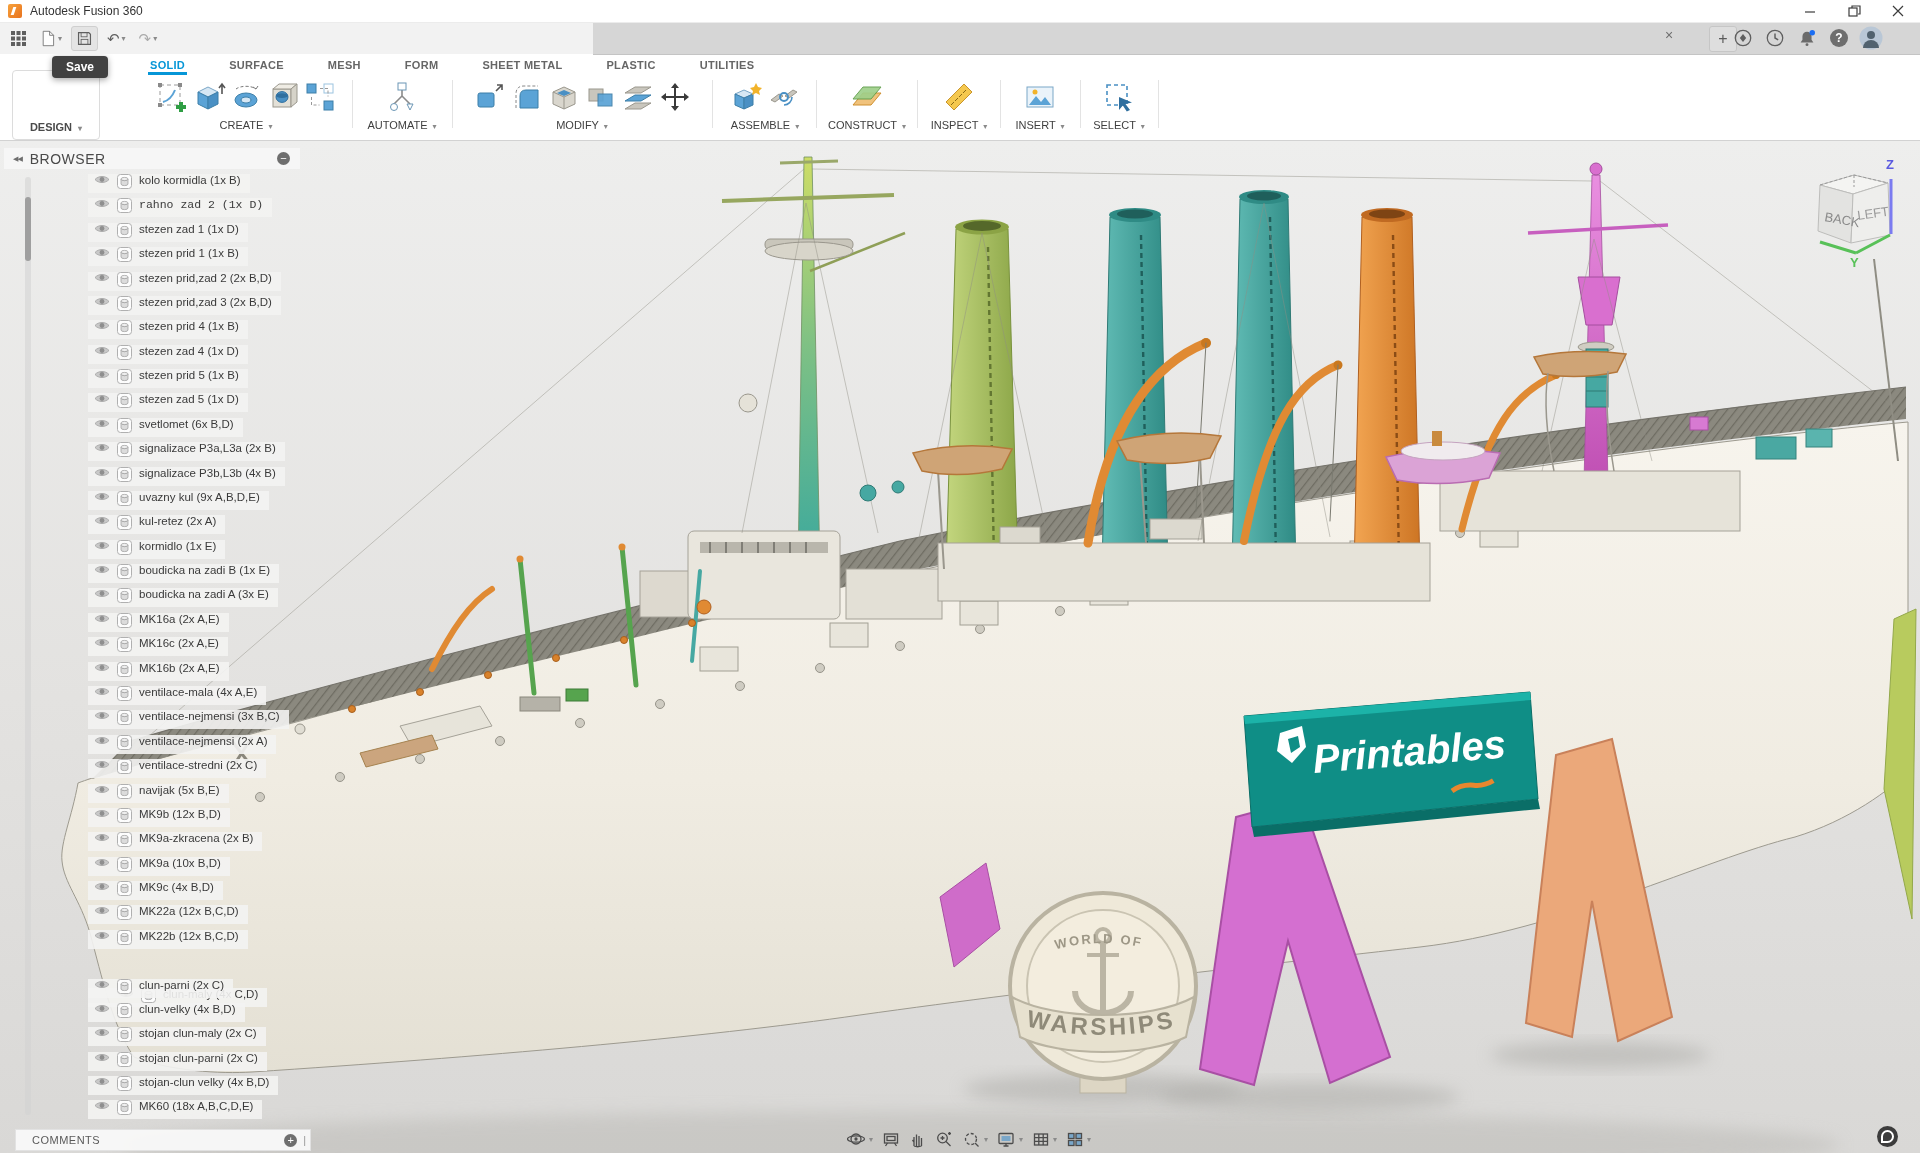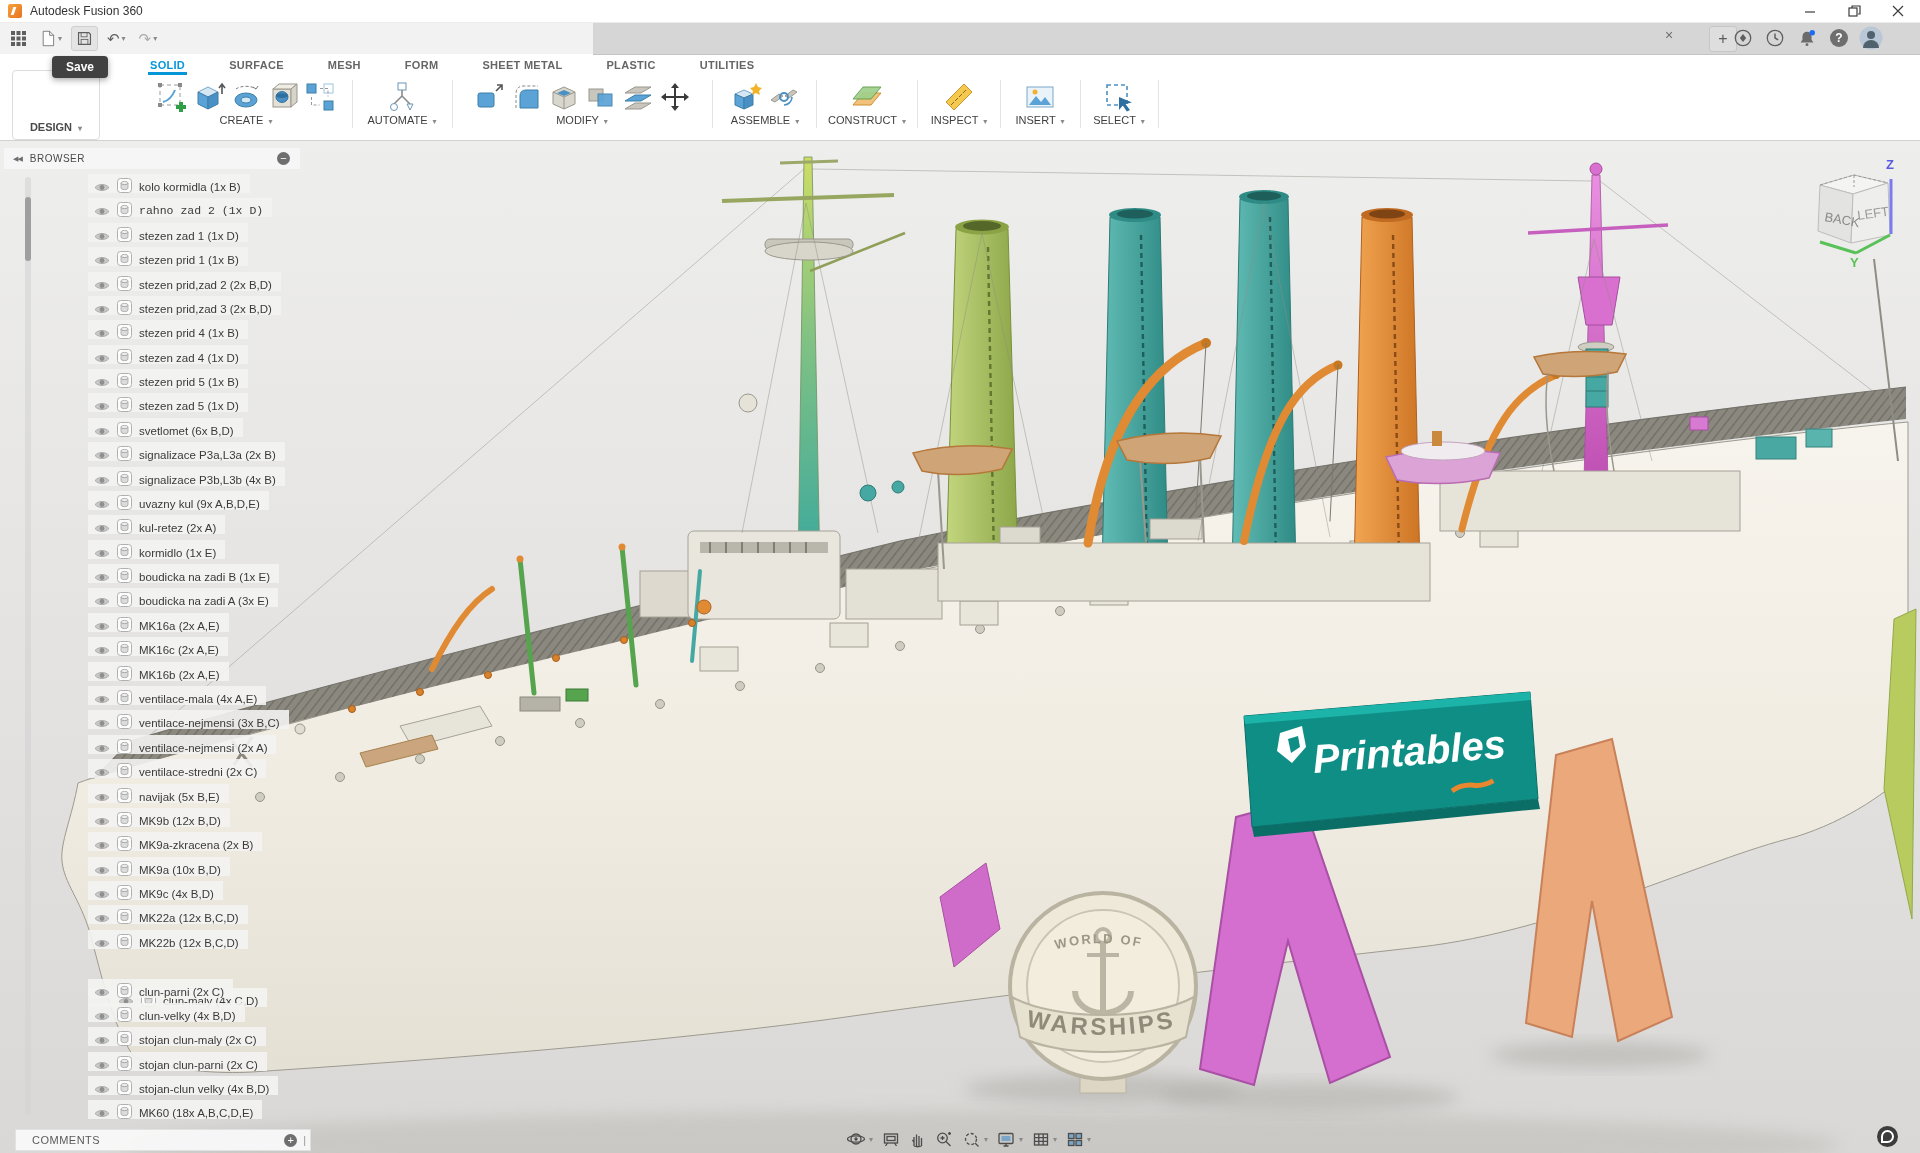--- a/index.html
+++ b/index.html
@@ -35,34 +35,34 @@
   .ribbon{position:absolute;top:54px;left:0;right:0;height:86px;background:#fff;border-bottom:1px solid #d2d2d2;z-index:28;}
   .design-box{position:absolute;left:12px;top:16px;width:86px;height:62px;border:1px solid #dcdcdc;border-radius:4px;background:#fff;
               display:flex;align-items:flex-end;justify-content:center;padding-bottom:6px;font-size:11px;font-weight:bold;color:#4a4a4a;gap:4px;}
   .save-tooltip{position:absolute;left:52px;top:2px;background:#414141;color:#fff;font-size:12px;font-weight:bold;padding:4px 14px;border-radius:4px;
                 box-shadow:0 2px 6px rgba(0,0,0,.35);z-index:5;}
   .rtabs{position:absolute;left:148px;top:2px;display:flex;gap:40px;}
   .rtab{font-size:11px;font-weight:bold;color:#666;padding:3px 2px 4px;letter-spacing:.3px;}
   .rtab.active{color:#0696d7;box-shadow:inset 0 -3px 0 #0696d7;}
   .rgroup{position:absolute;top:22px;text-align:center;}
   .gicons{display:flex;gap:3px;justify-content:center;align-items:flex-end;height:38px;}
-  .glabel{font-size:11px;color:#3f3f3f;}
+  .glabel{margin-top:5px;font-size:11px;color:#3f3f3f;}
   .glabel .qcaret{font-size:8px;}
   .gsep{position:absolute;top:26px;height:48px;width:1px;background:#e3e3e3;}
   .ticon{width:34px;height:34px;}
   
   .canvas{position:absolute;top:141px;left:0;right:0;height:1012px;background:linear-gradient(#eeeeed,#e3e2e0 55%,#d9d8d6);overflow:hidden;}
   .ship{position:absolute;left:0;top:0;z-index:1;}
   
   .browser-head{position:absolute;left:4px;top:7px;width:296px;height:21px;background:rgba(246,246,246,.96);display:flex;align-items:center;z-index:6;}
   .bh-collapse{font-size:7px;color:#6e6e6e;margin:0 8px 0 9px;letter-spacing:-1px;}
-  .bh-title{font-size:10px;color:#4a4a4a;letter-spacing:.5px;}
+  .bh-title{font-size:14px;color:#4a4a4a;letter-spacing:.5px;}
   .bh-min{margin-left:auto;margin-right:10px;width:13px;height:13px;border-radius:50%;background:#6e6e6e;color:#fff;font-size:11px;line-height:12px;text-align:center;}
   #browser-rows{position:absolute;left:0;top:0;right:0;bottom:0;z-index:5;pointer-events:none;}
-  .brow{position:absolute;left:88px;height:19px;display:inline-flex;align-items:flex-end;gap:7px;padding:0 9px 0 6px;
+  .brow{position:absolute;left:88px;height:19px;display:inline-flex;align-items:flex-start;gap:7px;padding:0 9px 0 6px;
         background:rgba(243,243,242,.9);pointer-events:auto;}
   .blabel{font-size:11.5px;color:#3a3a3a;white-space:nowrap;}
   .bscroll{position:absolute;left:25px;top:36px;width:6px;height:938px;background:rgba(210,210,210,.55);border-radius:3px;z-index:6;}
   .bthumb{position:absolute;left:0;top:20px;width:6px;height:64px;background:#9f9f9f;border-radius:3px;}
   
   .comments{position:absolute;left:15px;bottom:2px;width:294px;height:20px;background:rgba(248,248,248,.96);display:flex;align-items:center;z-index:6;border:1px solid rgba(220,220,220,.8);}
   .cm-title{font-size:11px;color:#5a5a5a;letter-spacing:.5px;margin-left:16px;}
   .cm-plus{margin-left:auto;width:13px;height:13px;border-radius:50%;background:#6e6e6e;color:#fff;font-size:11px;line-height:12px;text-align:center;}
   .cm-handle{color:#9a9a9a;font-size:11px;margin:0 4px 0 6px;}
   

